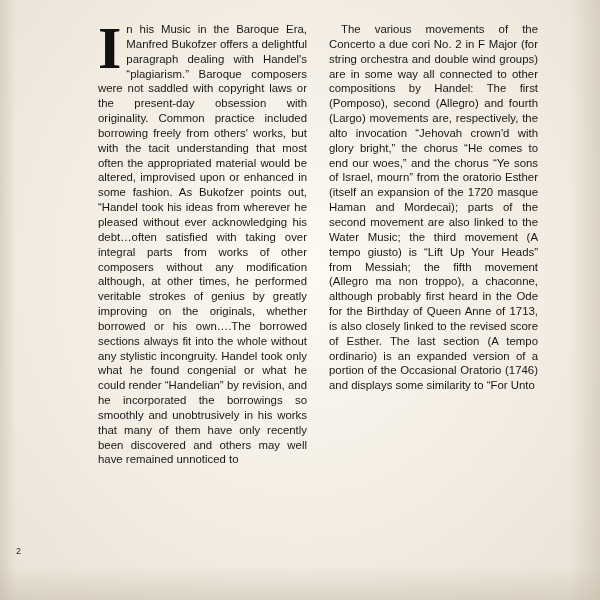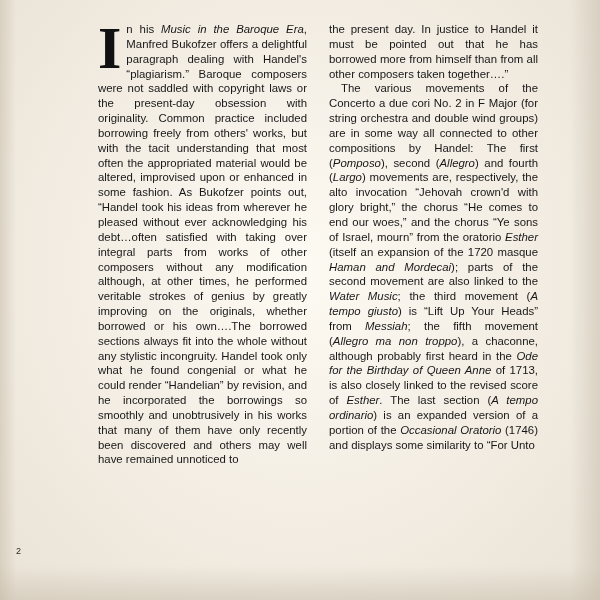--- a/index.html
+++ b/index.html
@@ -77,21 +77,20 @@
     float: left;
     font-family: "Liberation Serif", serif;
     font-weight: bold;
     font-size: 60px;
     line-height: 46px;
     padding: 2px 5px 0 0;
     margin-top: 1px;
     color: #111;
   }
   .it {
-    font-style: italic;
   }
   .page-number {
     position: absolute;
     left: 16px;
     bottom: 44px;
     font-size: 9px;
     color: #2a2a2a;
     letter-spacing: 0.5px;
   }
 </style>
@@ -105,17 +104,16 @@
   <div class="edge-bottom"></div>
 
   <div class="page-number">2</div>
 
   <div class="content">
     <div class="col" id="col-left">
         <span class="dropcap">I</span>
         <p><span>n his </span><span class="it">Music in the Baroque Era</span><span>, Manfred Bukofzer offers a delightful paragraph dealing with Handel's “plagiarism.” Baroque composers were not saddled with copyright laws or the present-day obsession with originality. Common practice included borrowing freely from others' works, but with the tacit understanding that most often the appropriated material would be altered, improvised upon or enhanced in some fashion. As Bukofzer points out, “Handel took his ideas from wherever he pleased without ever acknowledging his debt…often satisfied with taking over integral parts from works of other composers without any modification although, at other times, he performed veritable strokes of genius by greatly improving on the originals, whether borrowed or his own….The borrowed sections always fit into the whole without any stylistic incongruity. Handel took only what he found congenial or what he could render “Handelian” by revision, and he incorporated the borrowings so smoothly and unobtrusively in his works that many of them have only recently been discovered and others may well have remained unnoticed to</span></p>
       </div>
     <div class="col" id="col-right">
-        <p><span>the present day. In justice to Handel it must be pointed out that he has borrowed more from himself than from all other composers taken together….”</span></p>
         <p style="text-indent: 12px;"><span>The various movements of the Concerto a due cori No. 2 in F Major (for string orchestra and double wind groups) are in some way all connected to other compositions by Handel: The first (</span><span class="it">Pomposo</span><span>), second (</span><span class="it">Allegro</span><span>) and fourth (</span><span class="it">Largo</span><span>) movements are, respectively, the alto invocation “Jehovah crown'd with glory bright,” the chorus “He comes to end our woes,” and the chorus “Ye sons of Israel, mourn” from the oratorio </span><span class="it">Esther</span><span> (itself an expansion of the 1720 masque </span><span class="it">Haman and Mordecai</span><span>); parts of the second movement are also linked to the </span><span class="it">Water Music</span><span>; the third movement (</span><span class="it">A tempo giusto</span><span>) is “Lift Up Your Heads” from </span><span class="it">Messiah</span><span>; the fifth movement (</span><span class="it">Allegro ma non troppo</span><span>), a chaconne, although probably first heard in the </span><span class="it">Ode for the Birthday of Queen Anne</span><span> of 1713, is also closely linked to the revised score of </span><span class="it">Esther</span><span>. The last section (</span><span class="it">A tempo ordinario</span><span>) is an expanded version of a portion of the </span><span class="it">Occasional Oratorio</span><span> (1746) and displays some similarity to “For Unto</span></p>
       </div>
   </div>
 </div>
 
 </body></html>

